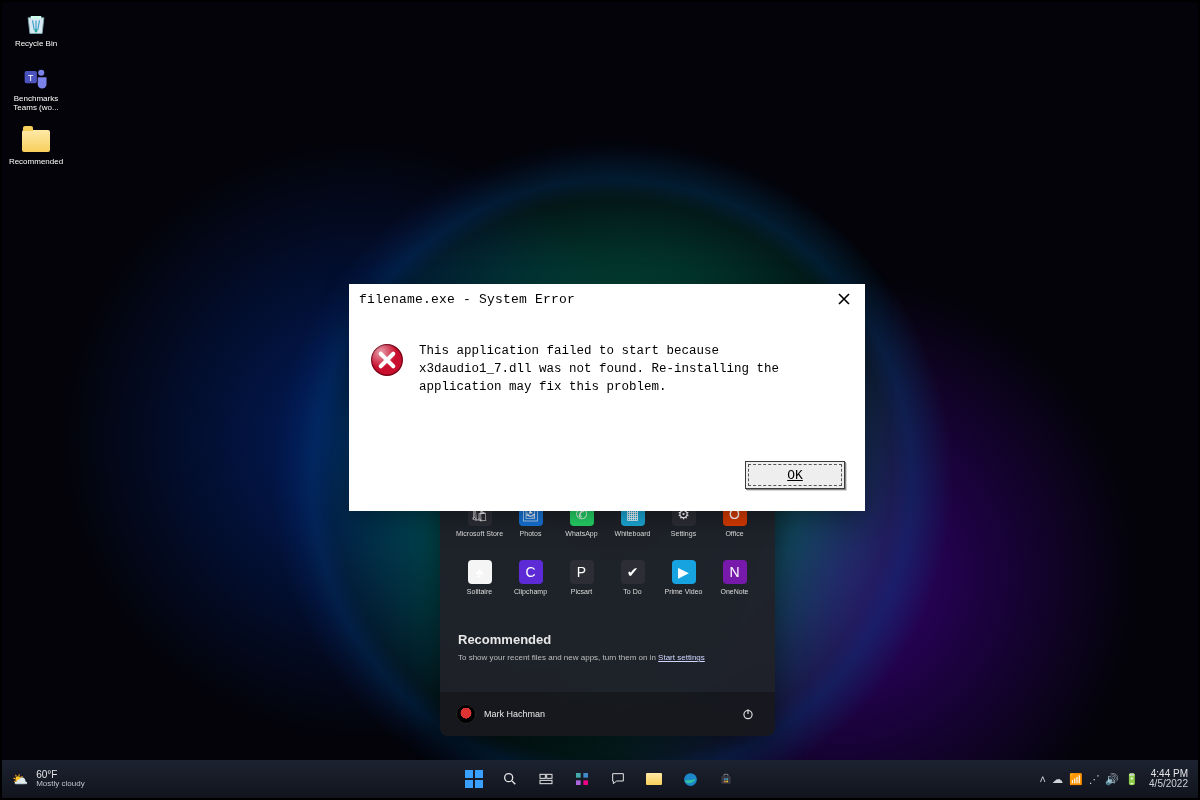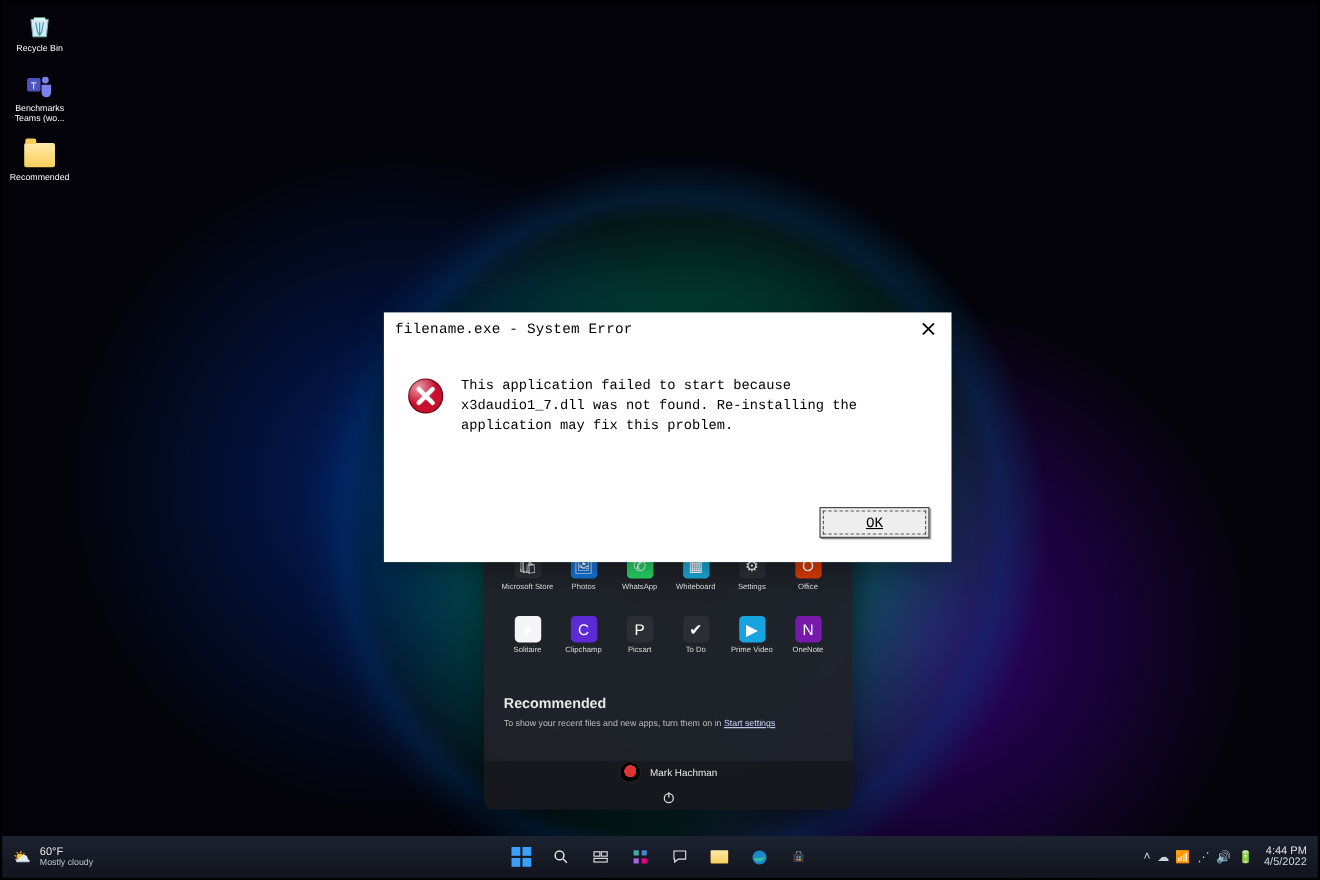--- a/index.html
+++ b/index.html
@@ -34,21 +34,21 @@
     box-shadow:0 8px 30px rgba(0,0,0,0.5); padding:12px 14px 0 14px;
     display:flex; flex-direction:column;
   } 
   .sm-apps { display:flex; flex-wrap:wrap; gap:0; margin-top:170px; }
   .sm-app { width:51px; height:58px; display:flex; flex-direction:column; align-items:center; justify-content:flex-start; gap:4px; cursor:pointer; border-radius:4px; }
   .sm-app-icon { width:24px; height:24px; border-radius:4px; display:flex; align-items:center; justify-content:center; font-size:14px; }
   .sm-app-label { font-size:7px; color:#ddd; text-align:center; line-height:1.05; }
   .sm-rec-h { font-size:13px; font-weight:600; margin:14px 0 6px 4px; }
   .sm-rec-text { font-size:8px; color:#bdbdbd; margin-left:4px; }
   .sm-rec-text a { color:#cfd7ff; text-decoration:underline; cursor:pointer; }
-  .sm-footer { margin-top:auto; height:44px; margin-left:-14px; margin-right:-14px; background:rgba(0,0,0,0.25); border-radius:0 0 8px 8px; display:flex; align-items:center; justify-content:space-between; padding:0 16px;flex-direction:column; }
+  .sm-footer { margin-top:auto; height:44px; margin-left:-14px; margin-right:-14px; background:rgba(0,0,0,0.25); border-radius:0 0 8px 8px; display:flex; align-items:center; justify-content:space-between; padding:0 16px; }
   .sm-user { display:flex; align-items:center; gap:8px; cursor:pointer; }
   .avatar { width:20px; height:20px; border-radius:50%; background:radial-gradient(circle at 50% 45%, #d33 40%, #000 42%); border:1px solid #222; }
   .sm-user-name { font-size:9px; }
   .power-btn { width:22px; height:22px; display:flex; align-items:center; justify-content:center; cursor:pointer; border-radius:4px; }
 
   
   .dialog {
     position:absolute; left:349px; top:284px; width:516px; height:227px;
     background:#fff; box-shadow:0 6px 24px rgba(0,0,0,.35);
     display:flex; flex-direction:column;

